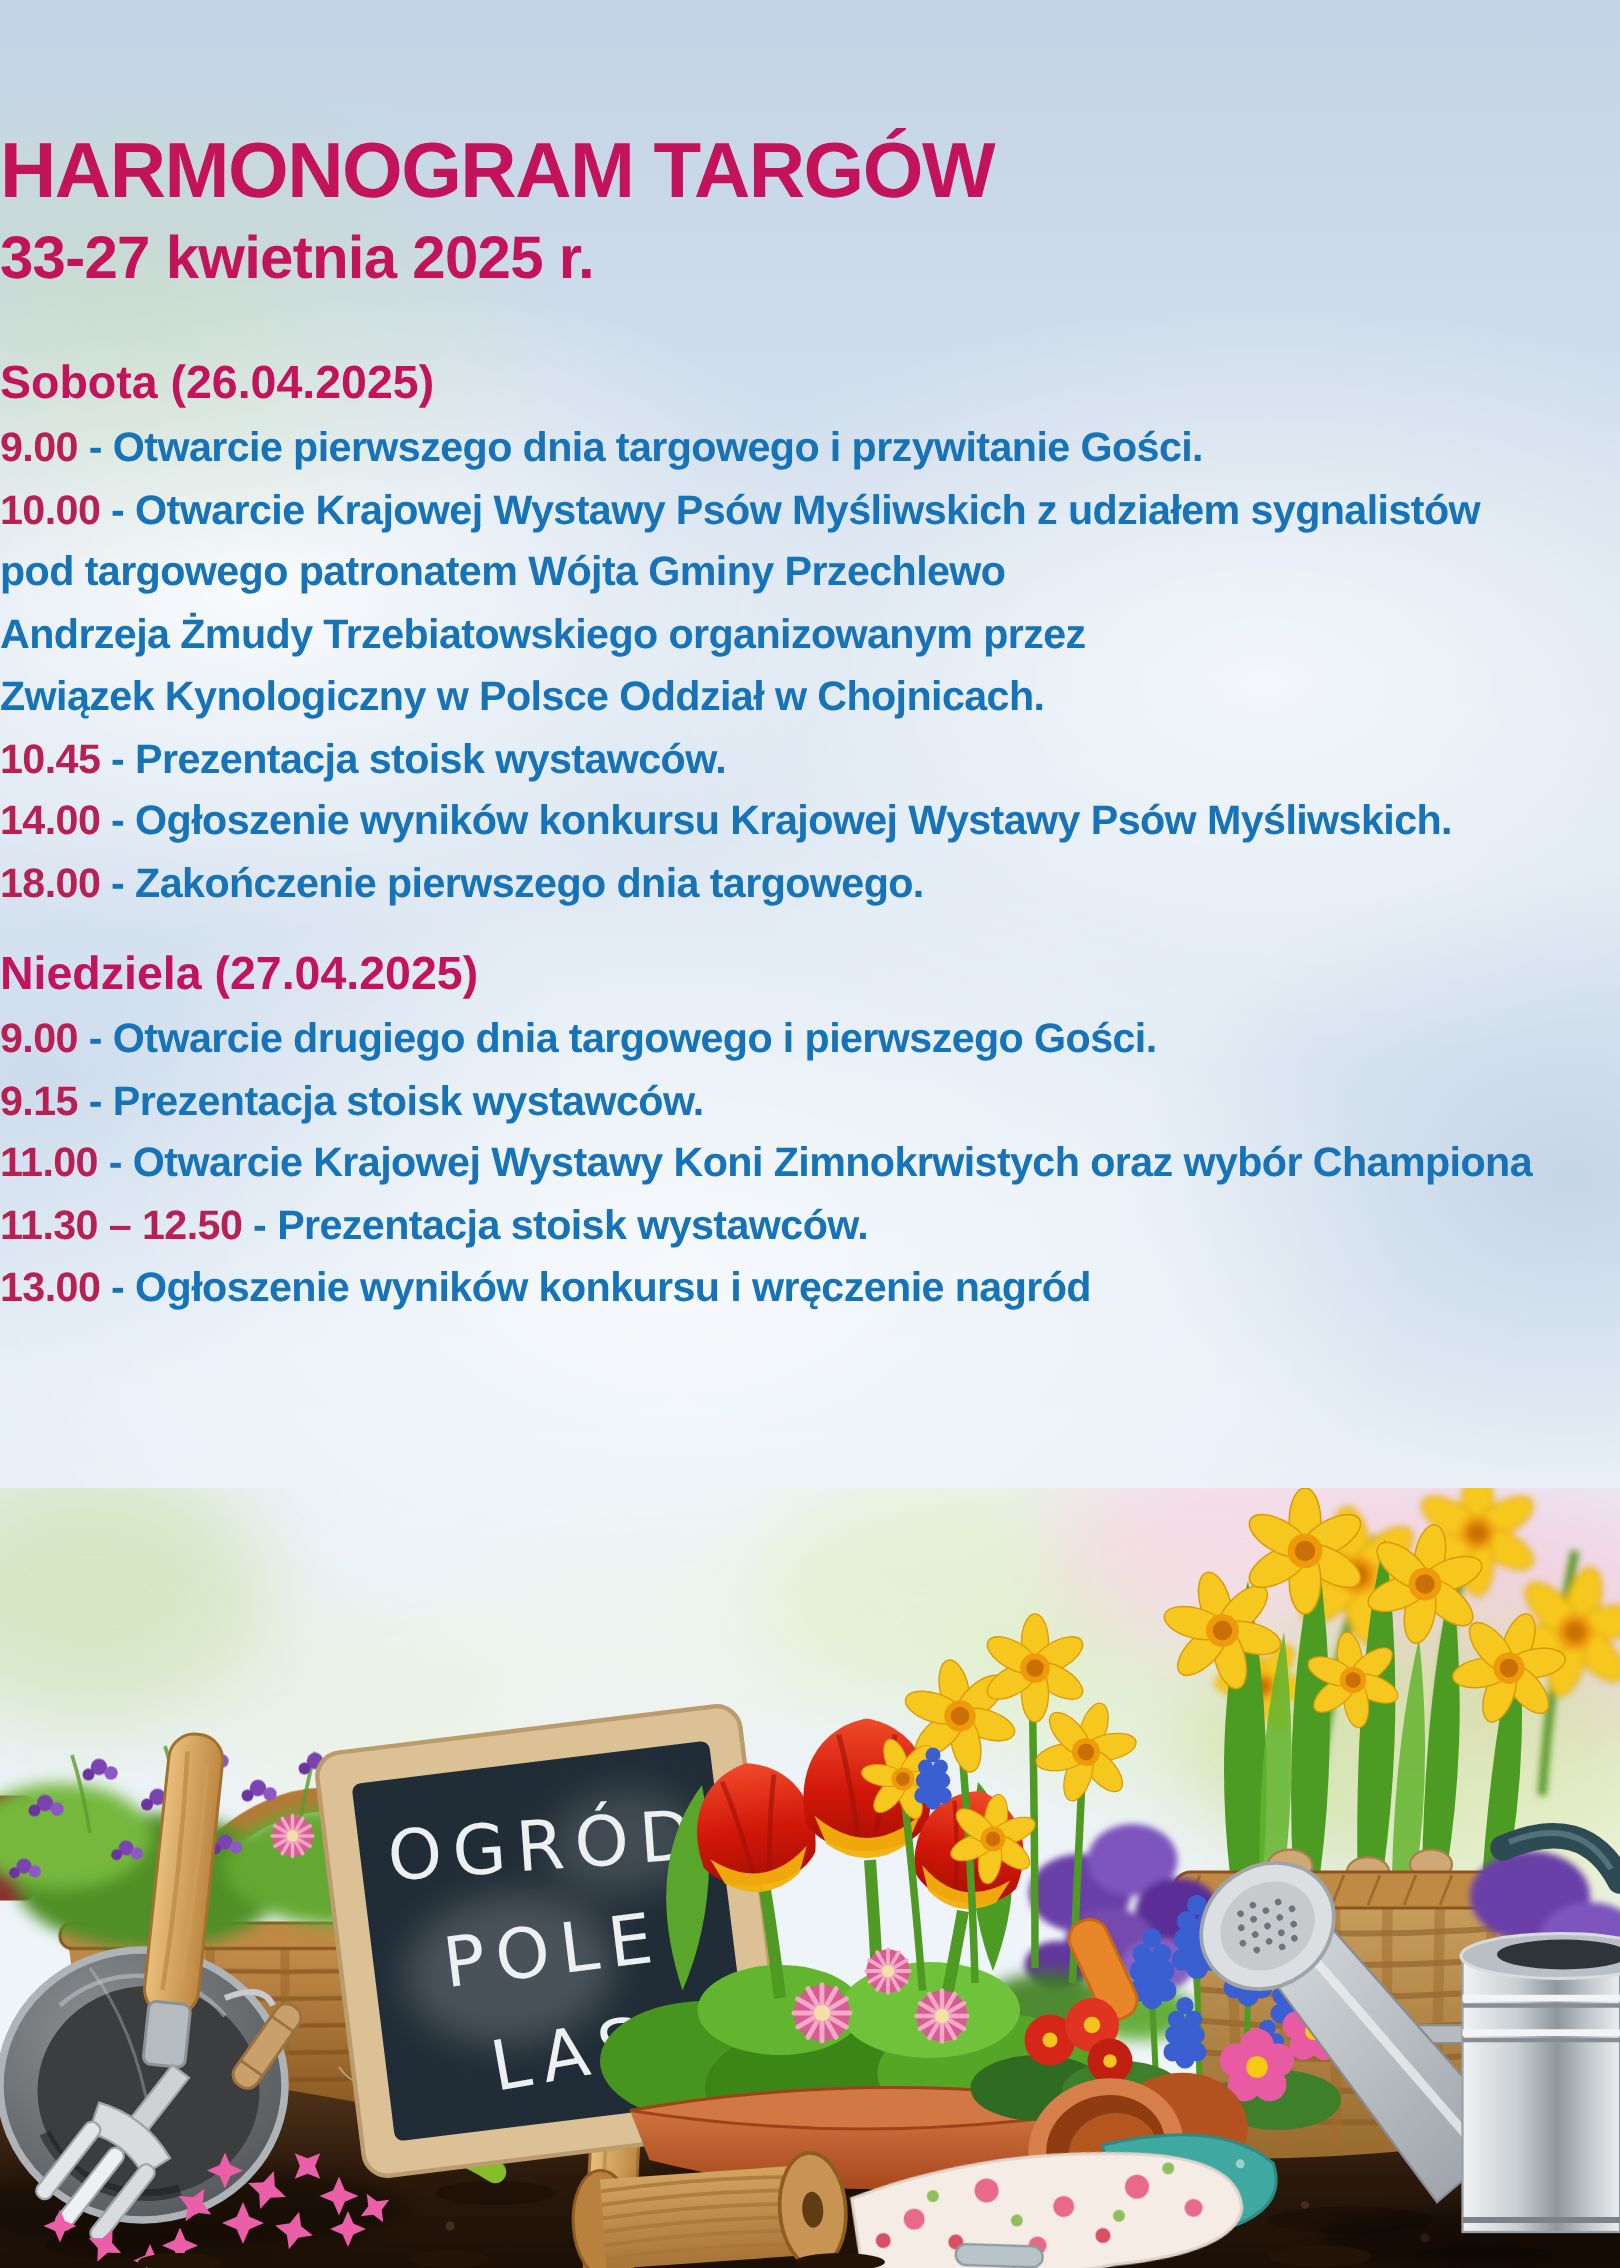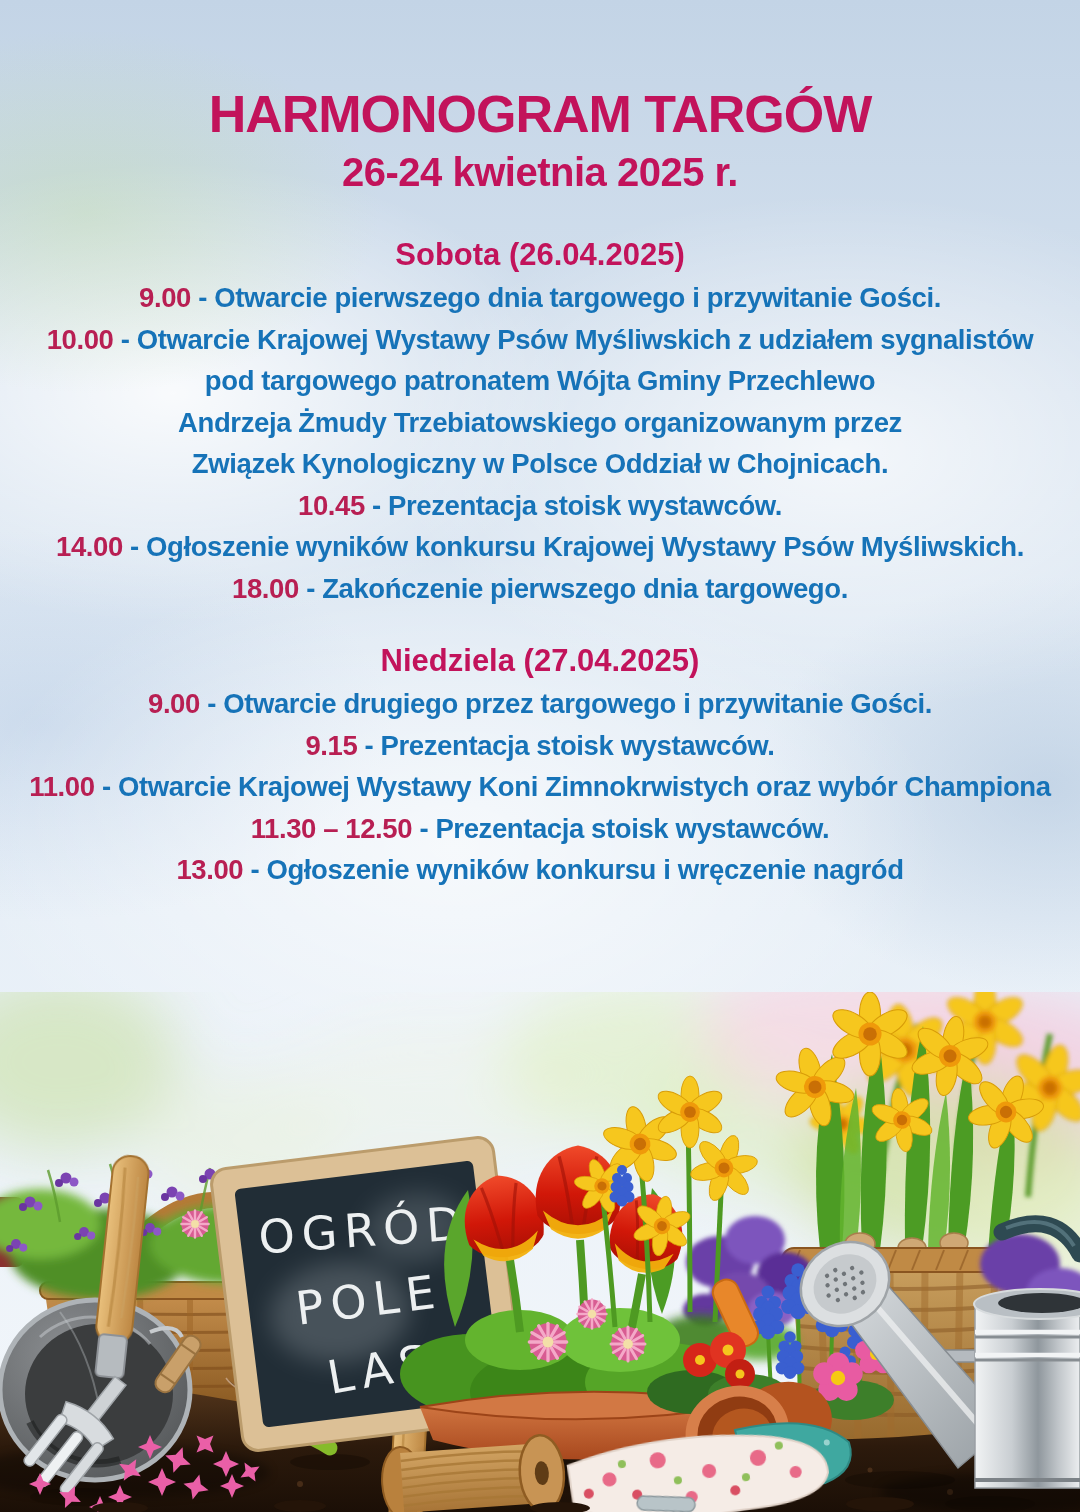--- a/index.html
+++ b/index.html
@@ -8,28 +8,28 @@
     font-family:"Liberation Sans",sans-serif;
     background:
       radial-gradient(ellipse 420px 260px at 8% 14%, rgba(190,219,160,.38), transparent 70%),
       radial-gradient(ellipse 560px 320px at 16% 26%, rgba(255,255,255,.85), transparent 72%),
       radial-gradient(ellipse 620px 360px at 78% 30%, rgba(255,255,255,.7), transparent 72%),
       radial-gradient(ellipse 700px 420px at 42% 56%, rgba(255,255,255,.65), transparent 70%),
       radial-gradient(ellipse 420px 300px at 97% 52%, rgba(166,190,216,.5), transparent 70%),
       radial-gradient(ellipse 500px 280px at 4% 48%, rgba(177,199,226,.45), transparent 70%),
       linear-gradient(180deg,#c3d4e6 0%,#d6e2ef 26%,#e4edf6 52%,#edf3f9 78%,#f2f6fa 100%);
   }
-  .content{position:absolute;inset:0;z-index:3;text-align:center;color:var(--blue);}
+  .content{position:absolute;inset:0;z-index:3;text-align:left;color:var(--blue);}
   h1.title{
     margin:84px 0 0;font-size:52px;font-weight:bold;letter-spacing:-1px;
     color:var(--crimson);
   }
   h2.subtitle{margin:6px 0 0;font-size:40px;font-weight:bold;letter-spacing:-.5px;color:var(--crimson);}
   section.schedule-section{margin-top:42px;}
-  section.schedule-section + section.schedule-section{margin-top:34px;}
+  section.schedule-section + section.schedule-section{margin-top:22px;}
   h3.section-heading{margin:0 0 4px;font-size:31px;font-weight:bold;color:var(--crimson);}
   .schedule-line{
     font-size:27.5px;line-height:41.5px;font-weight:bold;letter-spacing:-.4px;
     white-space:nowrap;color:var(--blue);
   }
   .schedule-line .time{color:var(--time);}
   .garden{position:absolute;left:0;bottom:0;z-index:2;display:block;}
   .chalk{
     font-family:"DejaVu Sans",sans-serif;font-size:46px;letter-spacing:7px;
     fill:#edf0f1;text-anchor:middle;
@@ -578,36 +578,36 @@
     <g fill="#241408">
       <ellipse cx="300" cy="514" rx="26" ry="6"></ellipse>
         <ellipse cx="560" cy="516" rx="30" ry="6"></ellipse>
       <ellipse cx="880" cy="512" rx="34" ry="7"></ellipse>
         <ellipse cx="120" cy="516" rx="28" ry="6"></ellipse>
     </g>
   </svg>
 
   <div class="content">
     <h1 class="title">HARMONOGRAM TARGÓW</h1>
-    <h2 class="subtitle">26-24 kwietnia 2025 r.</h2>
+    <h2 class="subtitle">33-27 kwietnia 2025 r.</h2>
     <div id="sections-root">
         <section class="schedule-section">
           <h3 class="section-heading">Sobota (26.04.2025)</h3>
           <div class="schedule-line"><span class="time">9.00</span><span> - </span><span>Otwarcie pierwszego dnia targowego i przywitanie Gości.</span></div>
           <div class="schedule-line"><span class="time">10.00</span><span> - </span><span>Otwarcie Krajowej Wystawy Psów Myśliwskich z udziałem sygnalistów</span></div>
           <div class="schedule-line"><span>pod targowego patronatem Wójta Gminy Przechlewo</span></div>
           <div class="schedule-line"><span>Andrzeja Żmudy Trzebiatowskiego organizowanym przez</span></div>
           <div class="schedule-line"><span>Związek Kynologiczny w Polsce Oddział w Chojnicach.</span></div>
           <div class="schedule-line"><span class="time">10.45</span><span> - </span><span>Prezentacja stoisk wystawców.</span></div>
           <div class="schedule-line"><span class="time">14.00</span><span> - </span><span>Ogłoszenie wyników konkursu Krajowej Wystawy Psów Myśliwskich.</span></div>
           <div class="schedule-line"><span class="time">18.00</span><span> - </span><span>Zakończenie pierwszego dnia targowego.</span></div>
         </section>
         <section class="schedule-section">
           <h3 class="section-heading">Niedziela (27.04.2025)</h3>
-          <div class="schedule-line"><span class="time">9.00</span><span> -  </span><span>Otwarcie drugiego przez targowego i przywitanie Gości.</span></div>
+          <div class="schedule-line"><span class="time">9.00</span><span> -  </span><span>Otwarcie drugiego dnia targowego i pierwszego Gości.</span></div>
           <div class="schedule-line"><span class="time">9.15</span><span> - </span><span>Prezentacja stoisk wystawców.</span></div>
           <div class="schedule-line"><span class="time">11.00</span><span> - </span><span>Otwarcie Krajowej Wystawy Koni Zimnokrwistych oraz wybór Championa</span></div>
           <div class="schedule-line"><span class="time">11.30 – 12.50</span><span> - </span><span>Prezentacja stoisk wystawców.</span></div>
           <div class="schedule-line"><span class="time">13.00</span><span> - </span><span>Ogłoszenie wyników konkursu i wręczenie nagród</span></div>
         </section>
       </div>
   </div>
 
 </div>
 

